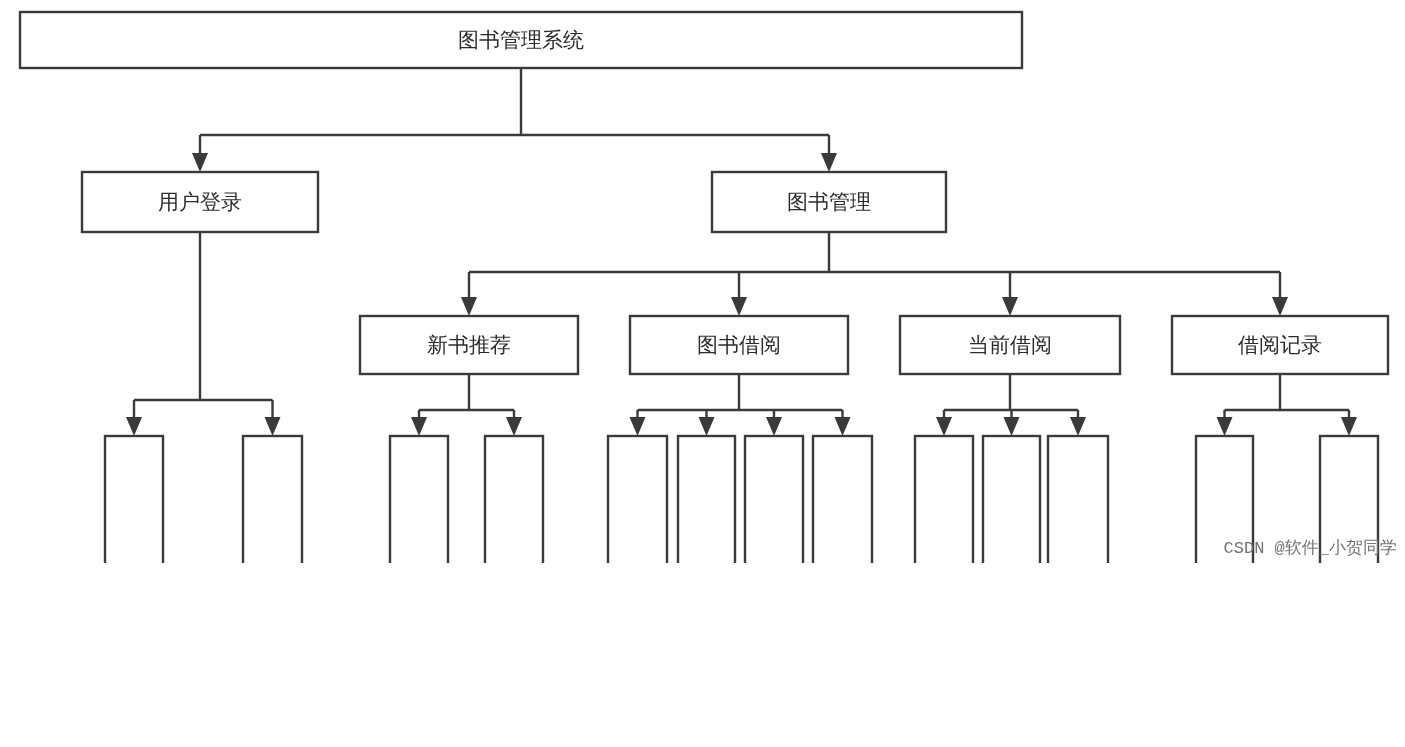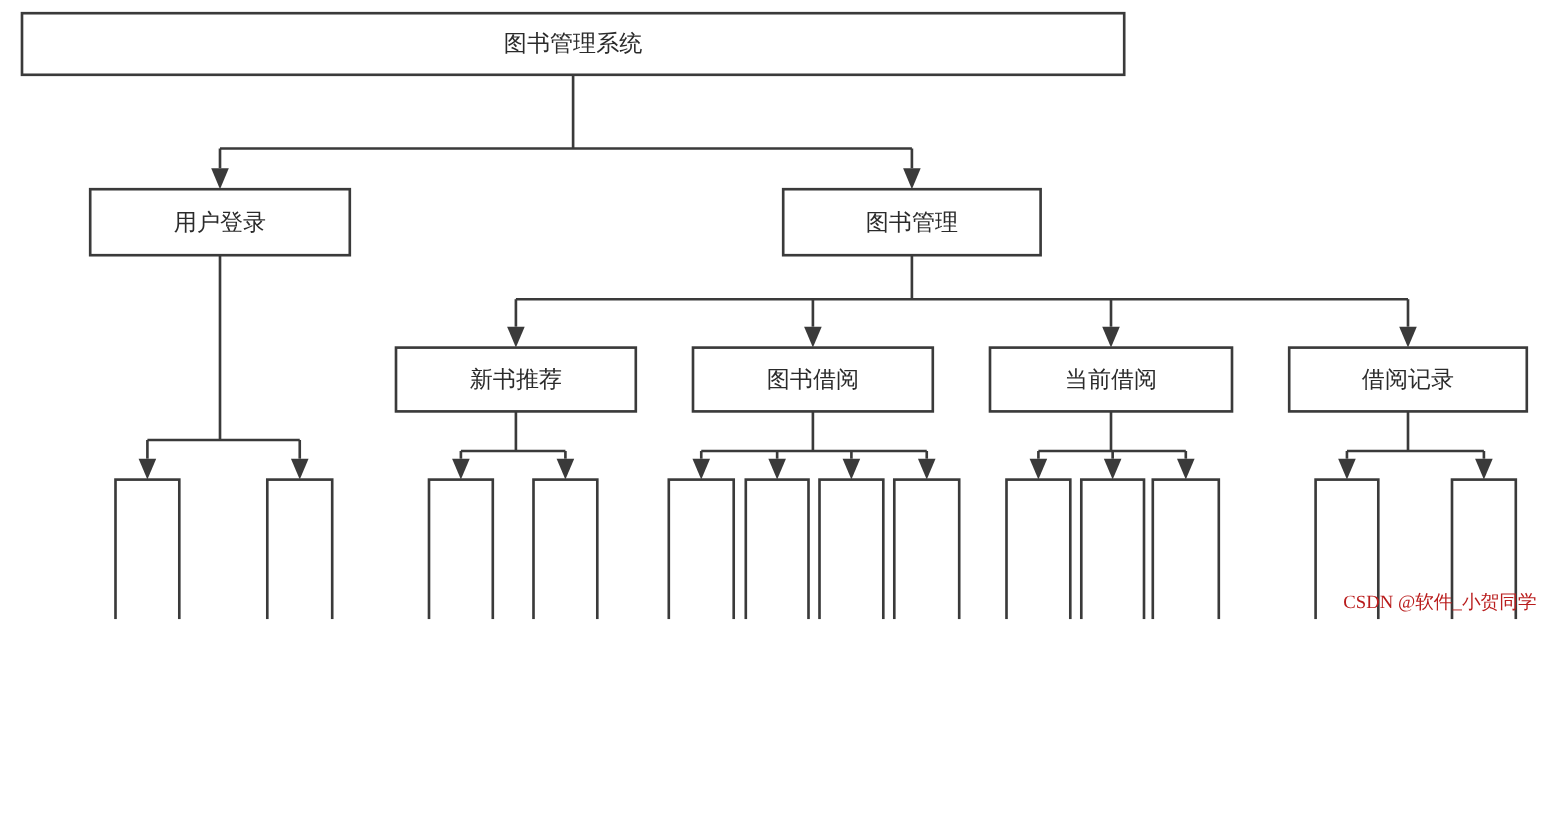--- a/index.html
+++ b/index.html
@@ -56,23 +56,23 @@
     letter-spacing: 2px;
     color: #2b2b2b;
     white-space: nowrap;
     text-align: center;
     pointer-events: none;
   }
   .watermark {
     position: absolute;
     right: 8px;
     bottom: 4px;
-    font-family: Liberation Serif, serif;
+    font-family: Liberation Mono, monospace;
     font-size: 17px;
-    color: #b91c1c;
+    color: #737373;
     white-space: nowrap;
     margin-top: 13px;
   }
 </style>
 </head>
 <body>
 
 <div id="diagram-root">
   <svg class="canvas" viewBox="0 0 1405 747">
     <g id="connectors">

